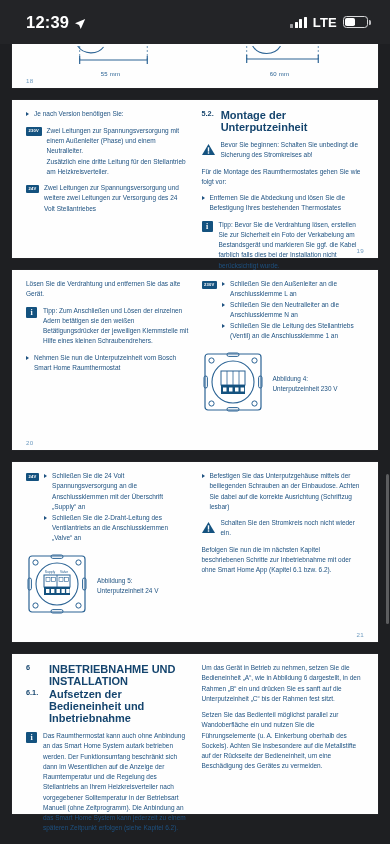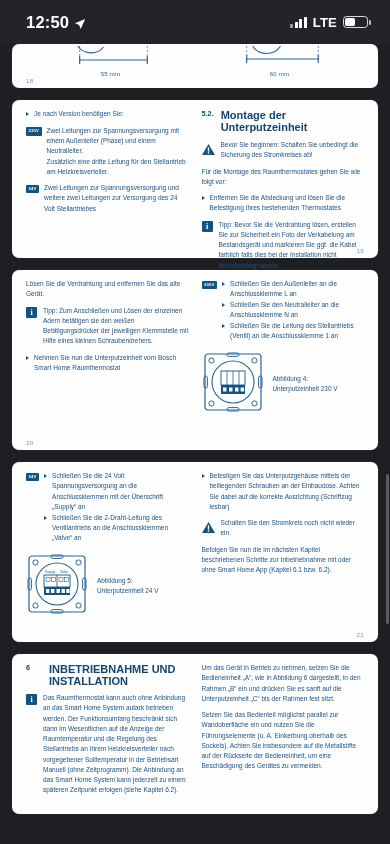--- a/index.html
+++ b/index.html
@@ -35,21 +35,20 @@
              width: 2px; height: 5px; background: #bdbdc0; border-radius: 0 1.5px 1.5px 0; }
   .sb-batt .fill { position: absolute; left: 1.2px; top: 1.2px; bottom: 1.2px;
              width: 42%; background: #fff; border-radius: 1.8px; }
 
   
   .viewer { position: relative; width: 390px; height: 800px; background: #1e1f22; overflow: hidden; }
   .page {
     background: #fefefe; margin: 0 12px 12px 12px;
     color: #1b4a73; position: relative;
     box-shadow: 0 0 0 .5px rgba(255,255,255,.05);
-    border-radius: 7px;
   }
   .page-inner { padding: 9px 14px 4px 14px; }
   .cols { display: flex; gap: 13px; }
   .col { flex: 1 1 50%; min-width: 0; }
   .pgnum { font-size: 6.2px; color: #6f9cc0; position: absolute; bottom: 4px; letter-spacing: .3px; }
   .pgnum.left { left: 14px; }
   .pgnum.right { right: 14px; }
 
   
   .h-num { font-weight: 700; font-size: 7.3px; color: #15456e; }
@@ -91,21 +90,21 @@
   .scrollbar { position: absolute; right: 1.5px; top: 430px; width: 2.5px; height: 150px;
                background: rgba(255,255,255,.28); border-radius: 2px; }
 </style>
 </head>
 <body>
 
 <div id="app">
 
   <div class="statusbar">
     <div class="sb-left">
-      <span class="sb-time">12:50</span>
+      <span class="sb-time">12:39</span>
       <span class="sb-loc">
         <svg viewBox="0 0 12 12" width="12" height="12">
             <path d="M11.2 1L1 5.3l4.1 1.6L6.7 11z" fill="#fff"></path>
           </svg>
       </span>
     </div>
     <div class="sb-right">
       <span class="sb-bars">
           <i></i>
           <i></i>
@@ -326,20 +325,24 @@
     </div>
 
     <div class="page" style="height:160px;">
       <div class="page-inner">
         <div class="cols">
           <div class="col">
             <div class="heading" style="margin-bottom:1px">
               <span class="h-num" style="min-width:16px">6</span>
               <span class="h-txt">INBETRIEBNAHME UND INSTALLATION</span>
             </div>
+            <div class="heading">
+              <span class="h-num" style="min-width:16px">6.1.</span>
+              <span class="h-txt">Aufsetzen der Bedieneinheit und Inbetriebnahme</span>
+            </div>
             <div class="note">
               <span class="ico-info">i</span>
               <span class="txt">Das Raumthermostat kann auch ohne Anbindung an das Smart Home System autark betrieben werden. Der Funktionsumfang beschränkt sich dann im Wesentlichen auf die Anzeige der Raumtemperatur und die Regelung des Stellantriebs an Ihrem Heizkreisverteiler nach vorgegebener Solltemperatur in der Betriebsart Manuell (ohne Zeitprogramm). Die Anbindung an das Smart Home System kann jederzeit zu einem späteren Zeitpunkt erfolgen (siehe Kapitel 6.2).</span>
             </div>
           </div>
 
           <div class="col">
             <p class="body para">Um das Gerät in Betrieb zu nehmen, setzen Sie die Bedieneinheit „A“, wie in Abbildung 6 dargestellt, in den Rahmen „B“ ein und drücken Sie es sanft auf die Unterputzeinheit „C“ bis der Rahmen fest sitzt.</p>
             <p class="body para">Setzen Sie das Bedienteil möglichst parallel zur Wandoberfläche ein und nutzen Sie die Führungselemente (u. A. Einkerbung oberhalb des Sockels). Achten Sie insbesondere auf die Metallstifte auf der Rückseite der Bedieneinheit, um eine Beschädigung des Gerätes zu vermeiden.</p>
           </div>

